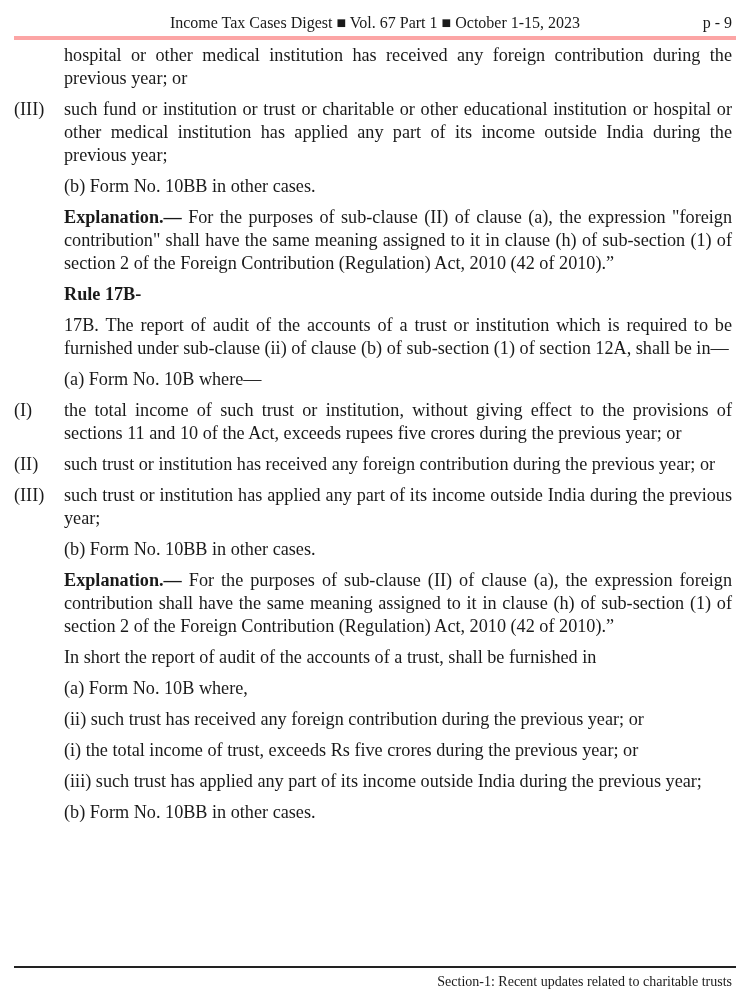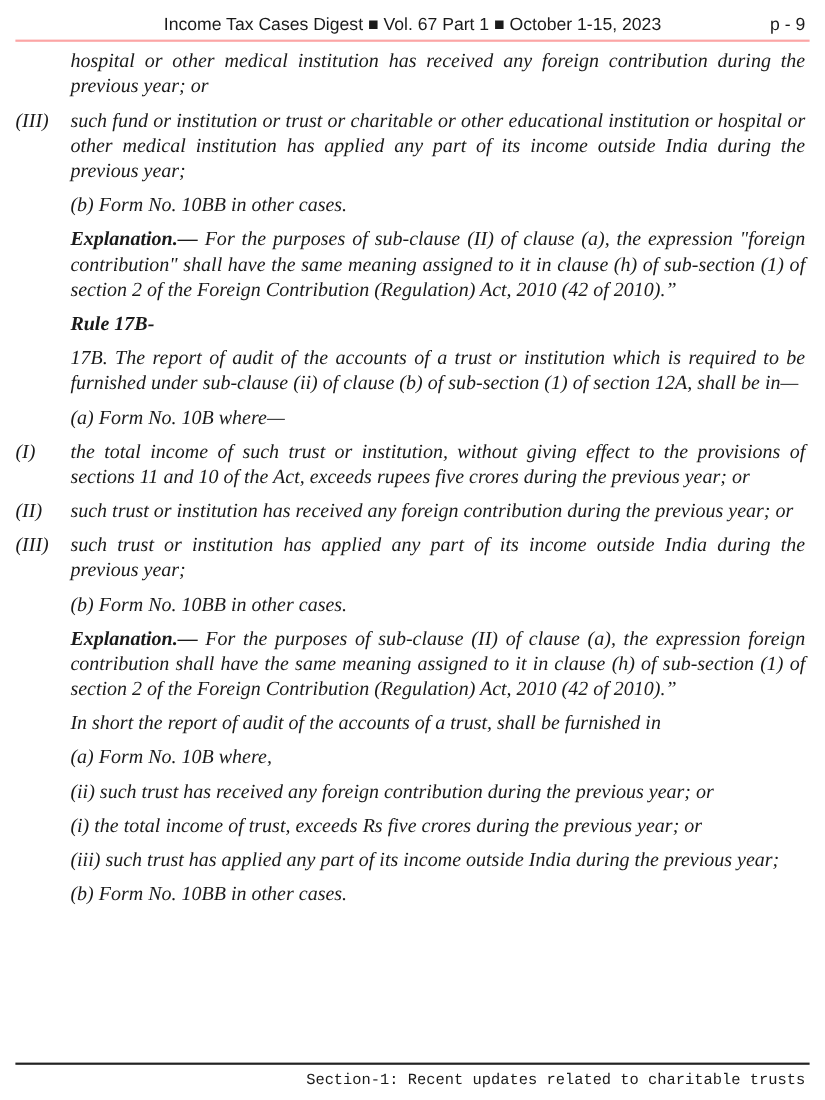--- a/index.html
+++ b/index.html
@@ -1,26 +1,26 @@
 <!DOCTYPE html>
 <html><head>
 <meta charset="utf-8">
 <style>
   html, body { margin:0; padding:0; background:#ffffff; }
   body { width:750px; height:1000px; position:relative; overflow:hidden; color:#1a1a1a; }
-  .header { position:absolute; left:14px; right:14px; top:10px; height:26px; border-bottom:2px solid #fca5a5; font-family:Liberation Sans, sans-serif; font-size:16px; }
+  .header { position:absolute; left:14px; right:14px; top:10px; height:26px; border-bottom:4px solid #fca5a5; font-family:Liberation Serif, serif; font-size:16px; }
   .header .title { position:absolute; left:0; right:0; text-align:center; top:4px; }
   .header .pg { position:absolute; right:4px; top:4px; }
-  .content { position:absolute; left:14px; right:18px; top:44px; font-family:"Liberation Serif", serif; font-size:18.2px; line-height:23px; text-align:justify;font-style:italic; }
+  .content { position:absolute; left:14px; right:18px; top:44px; font-family:"Liberation Serif", serif; font-size:18.2px; line-height:23px; text-align:justify; }
   .p { margin:0 0 8px 0; padding-left:50px; }
   .item { position:relative; padding-left:50px; margin:0 0 8px 0; }
   .item .num { position:absolute; left:0; top:0; }
   .b { font-weight:bold; }
   .footer-rule { position:absolute; left:14px; right:14px; top:966px; border-top:2px solid #222; }
-  .footer { position:absolute; right:18px; top:974px; font-family:Liberation Mono, monospace; font-size:14px; }
+  .footer { position:absolute; right:18px; top:974px; font-family:Liberation Serif, serif; font-size:14px; }
 </style>
 </head>
 <body>
 
 <div class="header">
   <span class="title">Income Tax Cases Digest ■ Vol. 67 Part 1 ■ October 1-15, 2023</span>
   <span class="pg">p - 9</span>
 </div>
 
 <div class="content">

